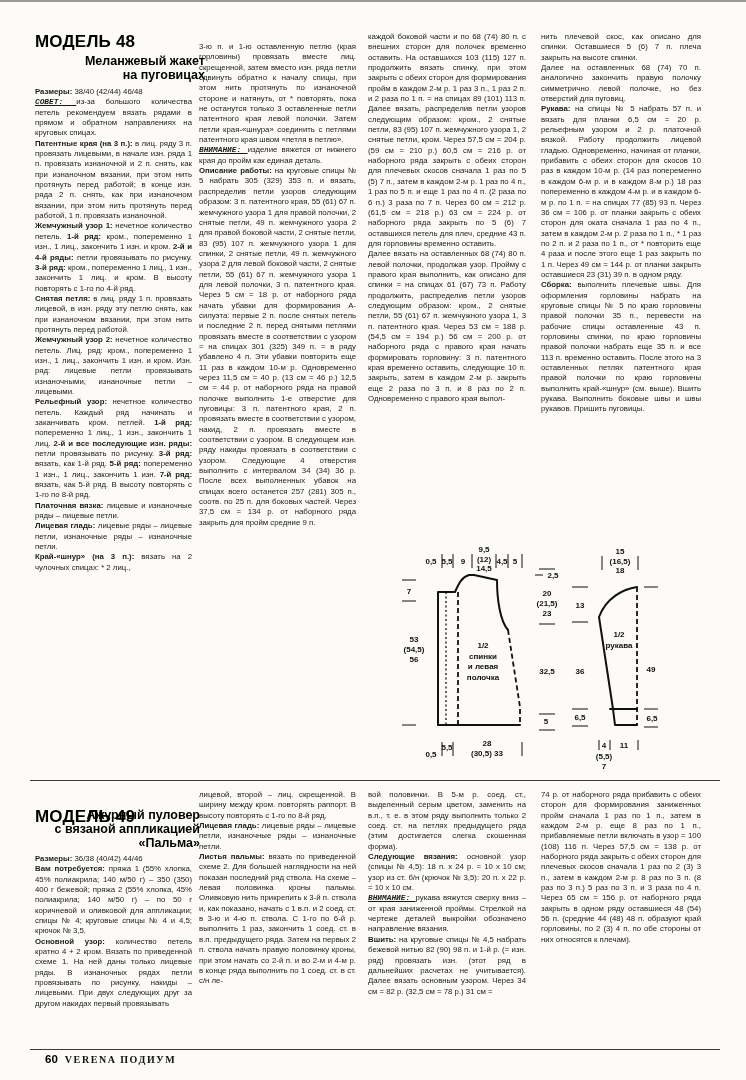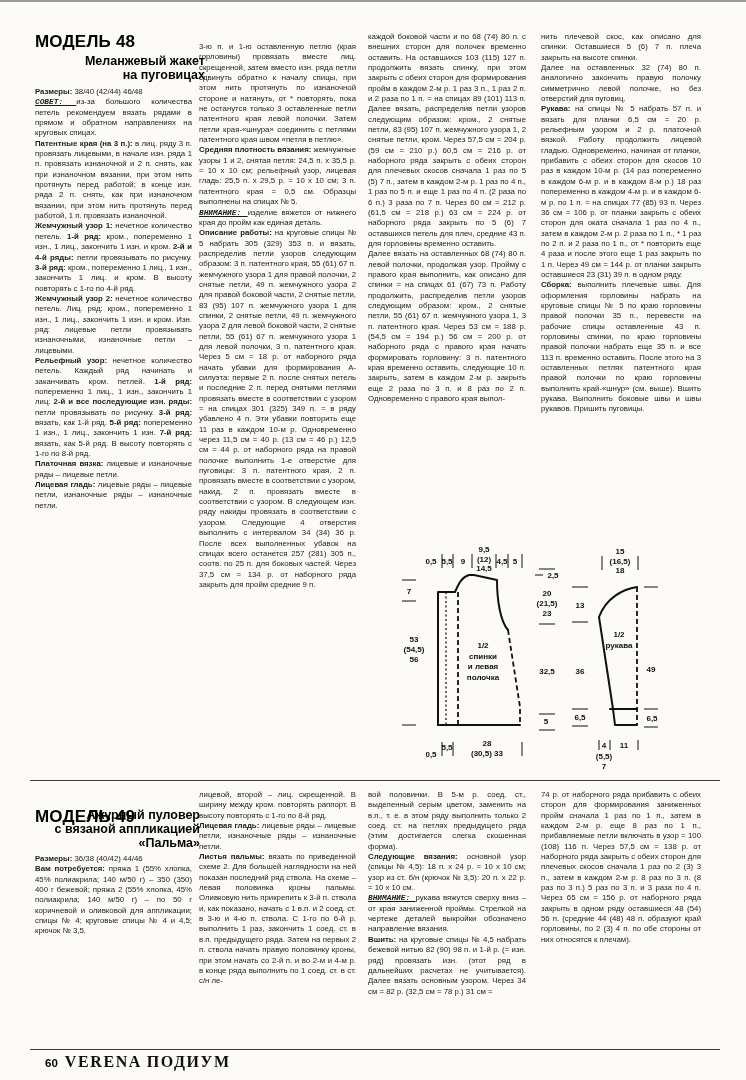--- a/index.html
+++ b/index.html
@@ -8,21 +8,21 @@
   .model-title{position:absolute;margin:0;font-size:17px;font-weight:bold;color:#000;letter-spacing:.2px;}
   .model-subtitle{position:absolute;margin:0;font-size:12.5px;font-weight:bold;line-height:13.8px;
         color:#000;white-space:pre-line;text-align:right;}
   .col{position:absolute;font-size:7.8px;line-height:10.35px;text-align:justify;overflow:hidden;}
   .para{margin:0;}
   .lead{font-weight:bold;}
   .lead.u{text-decoration:underline;font-style:italic;font-family:Liberation Mono, monospace;}
   .divider{position:absolute;height:1px;background:#3c3c3c;}
   .footer{position:absolute;display:flex;align-items:baseline;gap:7px;}
   .page-num{font-weight:bold;font-size:11.5px;color:#000;padding-left:12px;}
-  .mag-name{font-family:"Liberation Serif",serif;font-size:16px;font-weight:bold;letter-spacing:1.6px;color:#111;}
+  .mag-name{font-family:"Liberation Serif",serif;font-size:10px;font-weight:bold;letter-spacing:1.6px;color:#111;}
   .diagram{position:absolute;}
   .diagram text{font-family:"Liberation Sans",sans-serif;font-size:8px;font-weight:bold;fill:#111;text-anchor:middle;}
   .diagram .piece-name{font-size:8px;}
   .s{stroke:#111;stroke-width:2;fill:none;stroke-linejoin:round;stroke-linecap:round;}
   .d{stroke:#111;stroke-width:1.8;fill:none;stroke-dasharray:5 3;}
   .dot{stroke:#111;stroke-width:1.3;fill:none;stroke-dasharray:2 2.5;}
   .t{stroke:#111;stroke-width:1;}
 </style>
 </head>
 <body>
@@ -32,38 +32,39 @@
   <section>
     <h1 class="model-title" style="left:35px;top:30px">МОДЕЛЬ 48</h1>
     <h2 class="model-subtitle" style="left:35px;top:53px;width:170px">Меланжевый жакет
 на пуговицах</h2>
 
     <div class="col" style="left:35px;top:85px;width:157px;height:687px">
         <p class="para"><b class="lead">Размеры: </b>38/40 (42/44) 46/48</p>
         <p class="para"><b class="lead u">СОВЕТ: </b>из-за большого количества петель рекомендуем вязать рядами в прямом и обратном направлениях на круговых спицах.</p>
         <p class="para"><b class="lead">Патентные края (на 3 п.): </b>в лиц. ряду 3 п. провязать лицевыми, в начале изн. ряда 1 п. провязать изнаночной и 2 п. снять, как при изнаночном вязании, при этом нить протянуть перед работой; в конце изн. ряда 2 п. снять, как при изнаночном вязании, при этом нить протянуть перед работой, 1 п. провязать изнаночной.</p>
         <p class="para"><b class="lead">Жемчужный узор 1: </b>нечетное количество петель. <b>1-й ряд:</b> кром., попеременно 1 изн., 1 лиц., закончить 1 изн. и кром. <b>2-й и 4-й ряды:</b> петли провязывать по рисунку. <b>3-й ряд:</b> кром., попеременно 1 лиц., 1 изн., закончить 1 лиц. и кром. В высоту повторять с 1-го по 4-й ряд.</p>
+        <p class="para"><b class="lead">Снятая петля: </b>в лиц. ряду 1 п. провязать лицевой, в изн. ряду эту петлю снять, как при изнаночном вязании, при этом нить протянуть перед работой.</p>
         <p class="para"><b class="lead">Жемчужный узор 2: </b>нечетное количество петель. Лиц. ряд: кром., попеременно 1 изн., 1 лиц., закончить 1 изн. и кром. Изн. ряд: лицевые петли провязывать изнаночными, изнаночные петли – лицевыми.</p>
         <p class="para"><b class="lead">Рельефный узор: </b>нечетное количество петель. Каждый ряд начинать и заканчивать кром. петлей. <b>1-й ряд:</b> попеременно 1 лиц., 1 изн., закончить 1 лиц. <b>2-й и все последующие изн. ряды:</b> петли провязывать по рисунку. <b>3-й ряд:</b> вязать, как 1-й ряд. <b>5-й ряд:</b> попеременно 1 изн., 1 лиц., закончить 1 изн. <b>7-й ряд:</b> вязать, как 5-й ряд. В высоту повторять с 1-го по 8-й ряд.</p>
         <p class="para"><b class="lead">Платочная вязка: </b>лицевые и изнаночные ряды – лицевые петли.</p>
         <p class="para"><b class="lead">Лицевая гладь: </b>лицевые ряды – лицевые петли, изнаночные ряды – изнаночные петли.</p>
+        <p class="para"><b class="lead">Край-«шнур» (на 3 п.): </b>вязать на 2 чулочных спицах: * 2 лиц.,</p>
       </div>
     <div class="col" style="left:199px;top:40px;width:157px;height:744px">
         <p class="para">3-ю п. и 1-ю оставленную петлю (края горловины) провязать вместе лиц. скрещенной, затем вместо изн. ряда петли сдвинуть обратно к началу спицы, при этом нить протянуть по изнаночной стороне и натянуть, от * повторять, пока не останутся только 3 оставленные петли патентного края левой полочки. Затем петли края-«шнура» соединить с петлями патентного края швом «петля в петлю».</p>
-        <p class="para"><b class="lead">Средняя плотность вязания: </b>жемчужные узоры 1 и 2, снятая петля: 24,5 п. x 35,5 р. = 10 x 10 см; рельефный узор, лицевая гладь: 25,5 п. x 29,5 р. = 10 x 10 см; 3 п. патентного края = 0,5 см. Образцы выполнены на спицах № 5.</p>
         <p class="para"><b class="lead u">ВНИМАНИЕ: </b>изделие вяжется от нижнего края до пройм как единая деталь.</p>
         <p class="para"><b class="lead">Описание работы: </b>на круговые спицы № 5 набрать 305 (329) 353 п. и вязать, распределив петли узоров следующим образом: 3 п. патентного края, 55 (61) 67 п. жемчужного узора 1 для правой полочки, 2 снятые петли, 49 п. жемчужного узора 2 для правой боковой части, 2 снятые петли, 83 (95) 107 п. жемчужного узора 1 для спинки, 2 снятые петли, 49 п. жемчужного узора 2 для левой боковой части, 2 снятые петли, 55 (61) 67 п. жемчужного узора 1 для левой полочки, 3 п. патентного края. Через 5 см = 18 р. от наборного ряда начать убавки для формирования А-силуэта: первые 2 п. после снятых петель и последние 2 п. перед снятыми петлями провязать вместе в соответствии с узором = на спицах 301 (325) 349 п. = в ряду убавлено 4 п. Эти убавки повторить еще 11 раз в каждом 10-м р. Одновременно через 11,5 см = 40 р. (13 см = 46 р.) 12,5 см = 44 р. от наборного ряда на правой полочке выполнить 1-е отверстие для пуговицы: 3 п. патентного края, 2 п. провязать вместе в соответствии с узором, накид, 2 п. провязать вместе в соответствии с узором. В следующем изн. ряду накиды провязать в соответствии с узором. Следующие 4 отверстия выполнить с интервалом 34 (34) 36 р. После всех выполненных убавок на спицах всего останется 257 (281) 305 п., соотв. по 25 п. для боковых частей. Через 37,5 см = 134 р. от наборного ряда закрыть для пройм средние 9 п.</p>
       </div>
     <div class="col" style="left:368px;top:30px;width:158px;height:516px">
         <p class="para">каждой боковой части и по 68 (74) 80 п. с внешних сторон для полочек временно оставить. На оставшихся 103 (115) 127 п. продолжить вязать спинку, при этом закрыть с обеих сторон для формирования пройм в каждом 2-м р. 1 раз 3 п., 1 раз 2 п. и 2 раза по 1 п. = на спицах 89 (101) 113 п. Далее вязать, распределив петли узоров следующим образом: кром., 2 снятые петли, 83 (95) 107 п. жемчужного узора 1, 2 снятые петли, кром. Через 57,5 см = 204 р. (59 см = 210 р.) 60,5 см = 216 р. от наборного ряда закрыть с обеих сторон для плечевых скосов сначала 1 раз по 5 (5) 7 п., затем в каждом 2-м р. 1 раз по 4 п., 1 раз по 5 п. и еще 1 раз по 4 п. (2 раза по 6 п.) 3 раза по 7 п. Через 60 см = 212 р. (61,5 см = 218 р.) 63 см = 224 р. от наборного ряда закрыть по 5 (6) 7 оставшихся петель для плеч, средние 43 п. для горловины временно оставить.</p>
         <p class="para">Далее вязать на оставленных 68 (74) 80 п. левой полочки, продолжая узор. Пройму с правого края выполнить, как описано для спинки = на спицах 61 (67) 73 п. Работу продолжить, распределив петли узоров следующим образом: кром., 2 снятые петли, 55 (61) 67 п. жемчужного узора 1, 3 п. патентного края. Через 53 см = 188 р. (54,5 см = 194 р.) 56 см = 200 р. от наборного ряда с правого края начать формировать горловину: 3 п. патентного края временно оставить, следующие 10 п. закрыть, затем в каждом 2-м р. закрыть еще 2 раза по 3 п. и 8 раз по 2 п. Одновременно с правого края выпол-</p>
       </div>
     <div class="col" style="left:541px;top:30px;width:160px;height:516px">
         <p class="para">нить плечевой скос, как описано для спинки. Оставшиеся 5 (6) 7 п. плеча закрыть на высоте спинки.</p>
-        <p class="para">Далее на оставленных 32 (74) 80 п. аналогично закончить правую полочку симметрично левой полочке, но без отверстий для пуговиц.</p>
+        <p class="para">Далее на оставленных 68 (74) 70 п. аналогично закончить правую полочку симметрично левой полочке, но без отверстий для пуговиц.</p>
         <p class="para"><b class="lead">Рукава: </b>на спицы № 5 набрать 57 п. и вязать для планки 6,5 см = 20 р. рельефным узором и 2 р. платочной вязкой. Работу продолжить лицевой гладью. Одновременно, начиная от планки, прибавить с обеих сторон для скосов 10 раз в каждом 10-м р. (14 раз попеременно в каждом 6-м р. и в каждом 8-м р.) 18 раз попеременно в каждом 4-м р. и в каждом 6-м р. по 1 п. = на спицах 77 (85) 93 п. Через 36 см = 106 р. от планки закрыть с обеих сторон для оката сначала 1 раз по 4 п., затем в каждом 2-м р. 2 раза по 1 п., * 1 раз по 2 п. и 2 раза по 1 п., от * повторить еще 4 раза и после этого еще 1 раз закрыть по 1 п. Через 49 см = 144 р. от планки закрыть оставшиеся 23 (31) 39 п. в одном ряду.</p>
         <p class="para"><b class="lead">Сборка: </b>выполнить плечевые швы. Для оформления горловины набрать на круговые спицы № 5 по краю горловины правой полочки 35 п., перевести на рабочие спицы оставленные 43 п. горловины спинки, по краю горловины правой полочки набрать еще 35 п. и все 113 п. временно оставить. После этого на 3 оставленных петлях патентного края правой полочки по краю горловины выполнить край-«шнур» (см. выше). Вшить рукава. Выполнить боковые швы и швы рукавов. Пришить пуговицы.</p>
       </div>
 
     <svg class="diagram" style="left:396px;top:542px" width="336" height="236" viewBox="0 0 336 236">
 
       <path class="s" d="M42,181 L42,48 L59,48 C63,39 66,33 73,31 L78,31 L101,36 C101,55 104,77 112,86"></path>
       <path class="s" d="M42,181 L124,181"></path>
       <path class="d" d="M112,86 L124,163 L124,181"></path>
       <path class="dot" d="M50,48 L50,181"></path>
@@ -160,20 +161,21 @@
 
   <section>
     <h1 class="model-title" style="left:35px;top:805px">МОДЕЛЬ 49</h1>
     <h2 class="model-subtitle" style="left:35px;top:807px;width:165px">Ажурный пуловер
 с вязаной аппликацией
 «Пальма»</h2>
 
     <div class="col" style="left:35px;top:852px;width:157px;height:192px">
         <p class="para"><b class="lead">Размеры: </b>36/38 (40/42) 44/46</p>
         <p class="para"><b class="lead">Вам потребуется: </b>пряжа 1 (55% хлопка, 45% полиакрила; 140 м/50 г) – 350 (350) 400 г бежевой; пряжа 2 (55% хлопка, 45% полиакрила; 140 м/50 г) – по 50 г коричневой и оливковой для аппликации; спицы № 4; круговые спицы № 4 и 4,5; крючок № 3,5.</p>
+        <p class="para"><b class="lead">Основной узор: </b>количество петель кратно 4 + 2 кром. Вязать по приведенной схеме 1. На ней даны только лицевые ряды. В изнаночных рядах петли провязывать по рисунку, накиды – лицевыми. При двух следующих друг за другом накидах первый провязывать</p>
       </div>
     <div class="col" style="left:199px;top:788px;width:157px;height:256px">
         <p class="para">лицевой, второй – лиц. скрещенной. В ширину между кром. повторять раппорт. В высоту повторять с 1-го по 8-й ряд.</p>
         <p class="para"><b class="lead">Лицевая гладь: </b>лицевые ряды – лицевые петли, изнаночные ряды – изнаночные петли.</p>
         <p class="para"><b class="lead">Листья пальмы: </b>вязать по приведенной схеме 2. Для большей наглядности на ней показан последний ряд ствола. На схеме – левая половинка кроны пальмы. Оливковую нить прикрепить к 3-й п. ствола и, как показано, начать с 1 в.п. и 2 соед. ст. в 3-ю и 4-ю п. ствола. С 1-го по 6-й р. выполнить 1 раз, закончить 1 соед. ст. в в.п. предыдущего ряда. Затем на первых 2 п. ствола начать правую половинку кроны, при этом начать со 2-й п. и во 2-м и 4-м р. в конце ряда выполнить по 1 соед. ст. в ст. с/н ле-</p>
       </div>
     <div class="col" style="left:368px;top:788px;width:158px;height:256px">
         <p class="para">вой половинки. В 5-м р. соед. ст., выделенный серым цветом, заменить на в.п., т. е. в этом ряду выполнить только 2 соед. ст. на петлях предыдущего ряда (этим достигается слегка скошенная форма).</p>
         <p class="para"><b class="lead">Следующие вязания: </b>основной узор (спицы № 4,5): 18 п. x 24 р. = 10 x 10 см; узор из ст. б/н (крючок № 3,5): 20 п. x 22 р. = 10 x 10 см.</p>
         <p class="para"><b class="lead u">ВНИМАНИЕ: </b>рукава вяжутся сверху вниз – от края заниженной проймы. Стрелкой на чертеже деталей выкройки обозначено направление вязания.</p>

